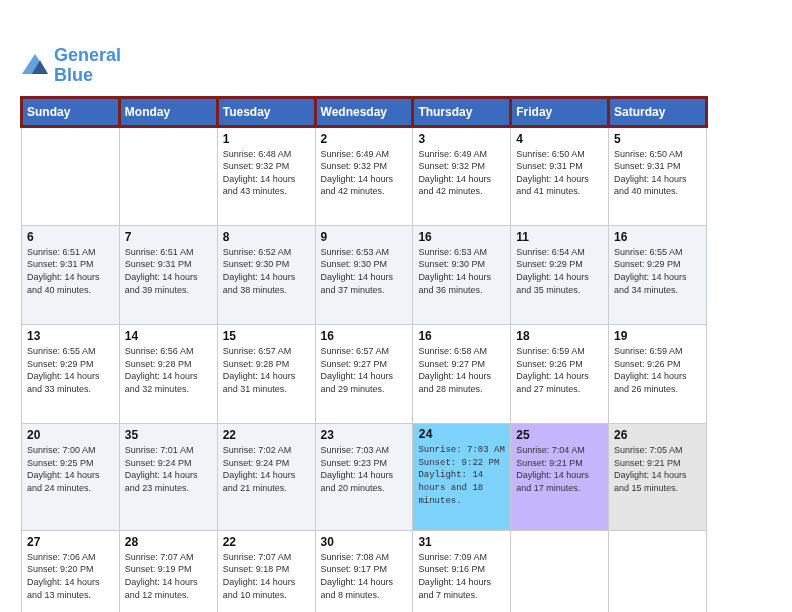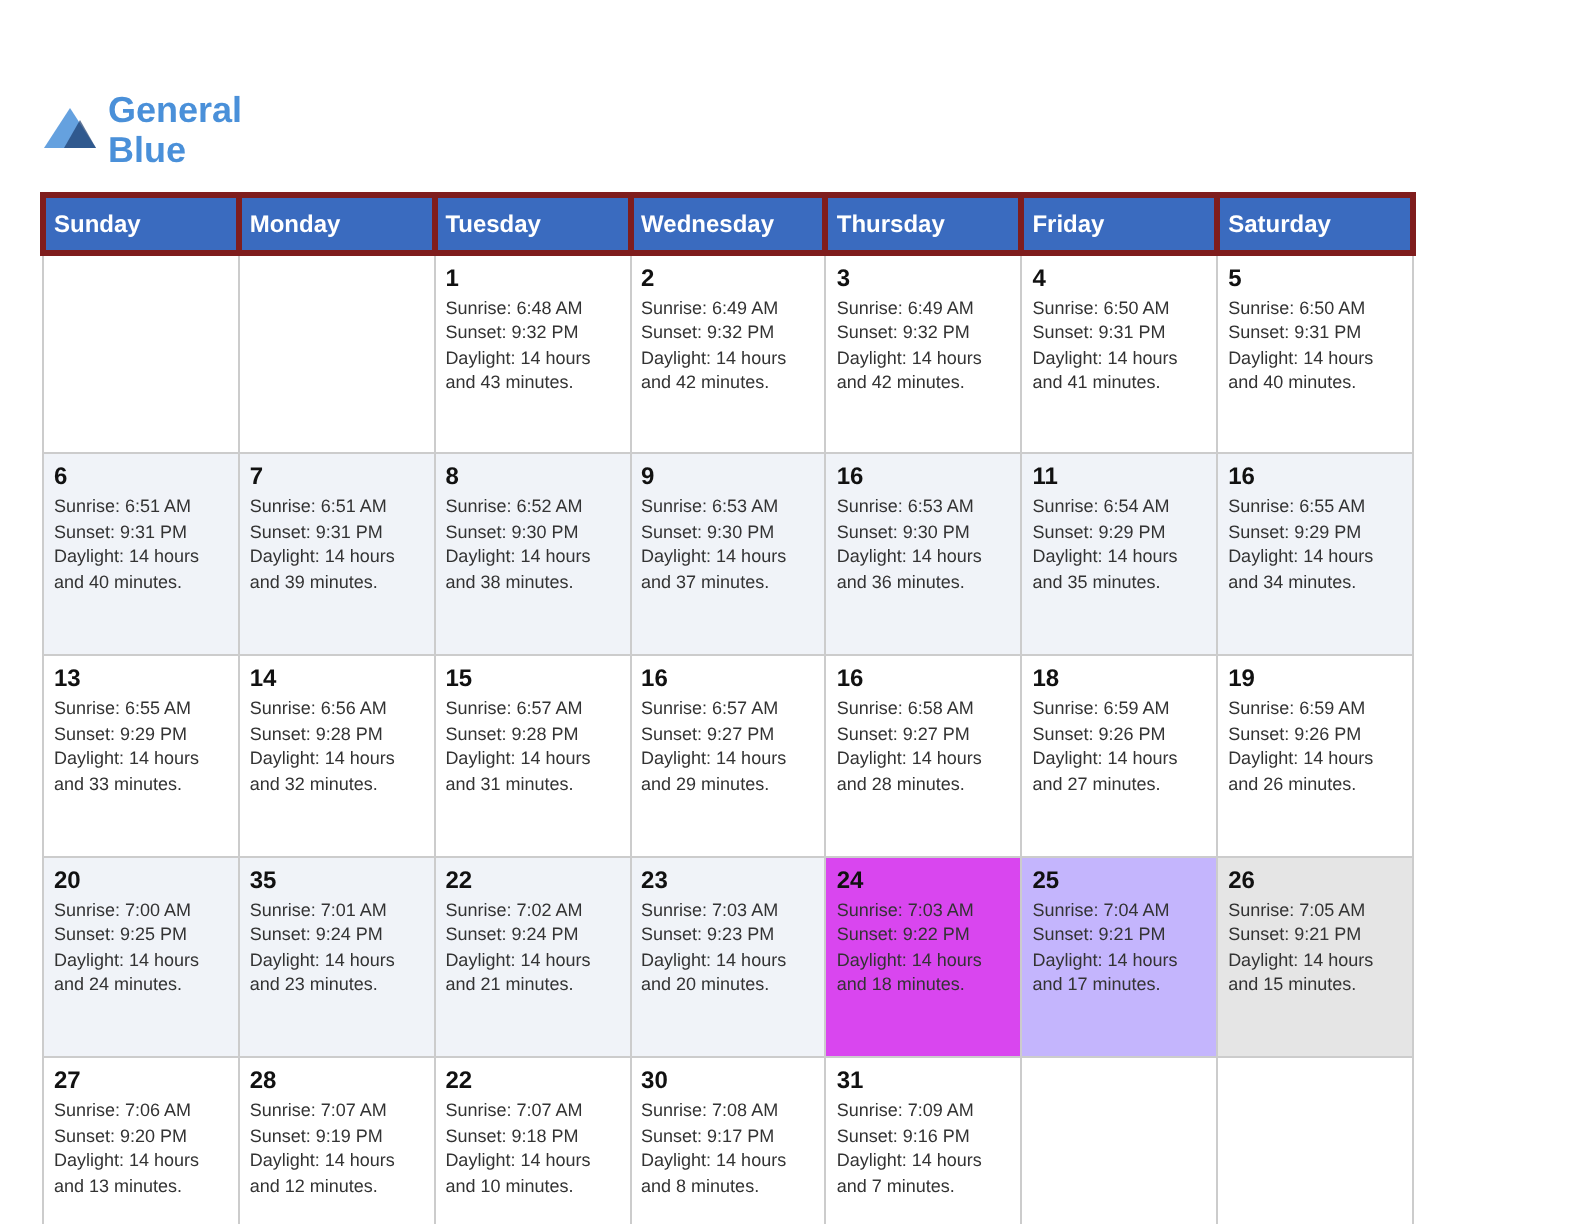--- a/index.html
+++ b/index.html
@@ -229,21 +229,21 @@
             <div class="day-info">Sunrise: 7:01 AM<br>Sunset: 9:24 PM<br>Daylight: 14 hours and 23 minutes.</div>
           </td>
           <td style="background: rgb(240, 243, 248);">
             <span class="day-num">22</span>
             <div class="day-info">Sunrise: 7:02 AM<br>Sunset: 9:24 PM<br>Daylight: 14 hours and 21 minutes.</div>
           </td>
           <td style="background: rgb(240, 243, 248);">
             <span class="day-num">23</span>
             <div class="day-info">Sunrise: 7:03 AM<br>Sunset: 9:23 PM<br>Daylight: 14 hours and 20 minutes.</div>
           </td>
-          <td style="background: #d946ef;">
+          <td style="background: #7dd3fc; font-family: Liberation Mono, monospace;">
             <span class="day-num">24</span>
             <div class="day-info">Sunrise: 7:03 AM<br>Sunset: 9:22 PM<br>Daylight: 14 hours and 18 minutes.</div>
           </td>
           <td style="background: #c4b5fd;">
             <span class="day-num">25</span>
             <div class="day-info">Sunrise: 7:04 AM<br>Sunset: 9:21 PM<br>Daylight: 14 hours and 17 minutes.</div>
           </td>
           <td style="background: #e5e5e5;">
             <span class="day-num">26</span>
             <div class="day-info">Sunrise: 7:05 AM<br>Sunset: 9:21 PM<br>Daylight: 14 hours and 15 minutes.</div>

